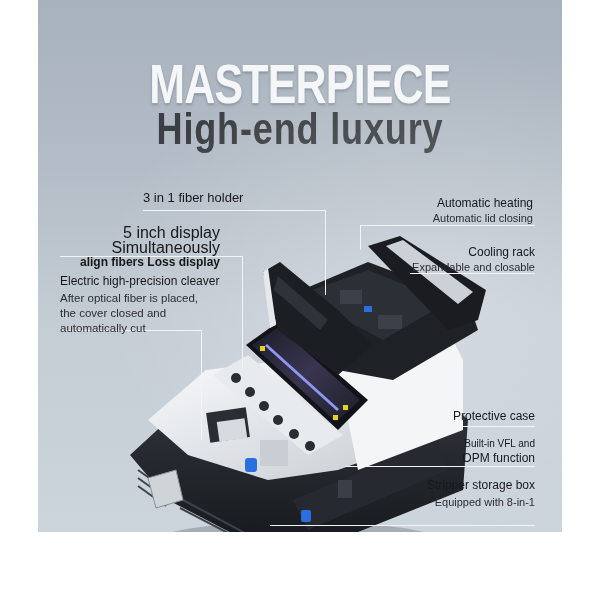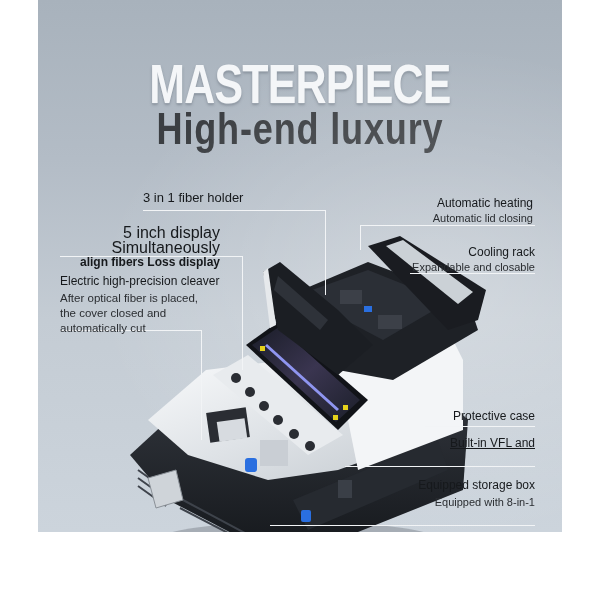--- a/index.html
+++ b/index.html
@@ -170,21 +170,22 @@
   <div class="label right" style="left:322px; top:245px; width:175px;">
     <div class="h" style="font-size:12px;">Cooling rack</div>
     <div class="s" style="font-size:11px;">Expandable and closable</div>
   </div>
 
   <div class="label right" style="left:377px; top:409px; width:120px;">
     <div class="h" style="font-size:12px;">Protective case</div>
   </div>
 
   <div class="label right" style="left:377px; top:436px; width:120px;">
-    <div class="h" style="font-size:12px;text-decoration:underline;">Built-in VFL and</div>
+    <div class="h" style="font-size:10px;">Built-in VFL and</div>
+    <div class="h" style="font-size:12px;">OPM function</div>
   </div>
 
   <div class="label right" style="left:357px; top:478px; width:140px;">
-    <div class="h" style="font-size:12px; margin-bottom:2px;">Equipped storage box</div>
+    <div class="h" style="font-size:12px; margin-bottom:2px;">Stripper storage box</div>
     <div class="s" style="font-size:11px;text-align:right;">Equipped with 8-in-1</div>
   </div>
 
 </div>
 
 </body></html>

